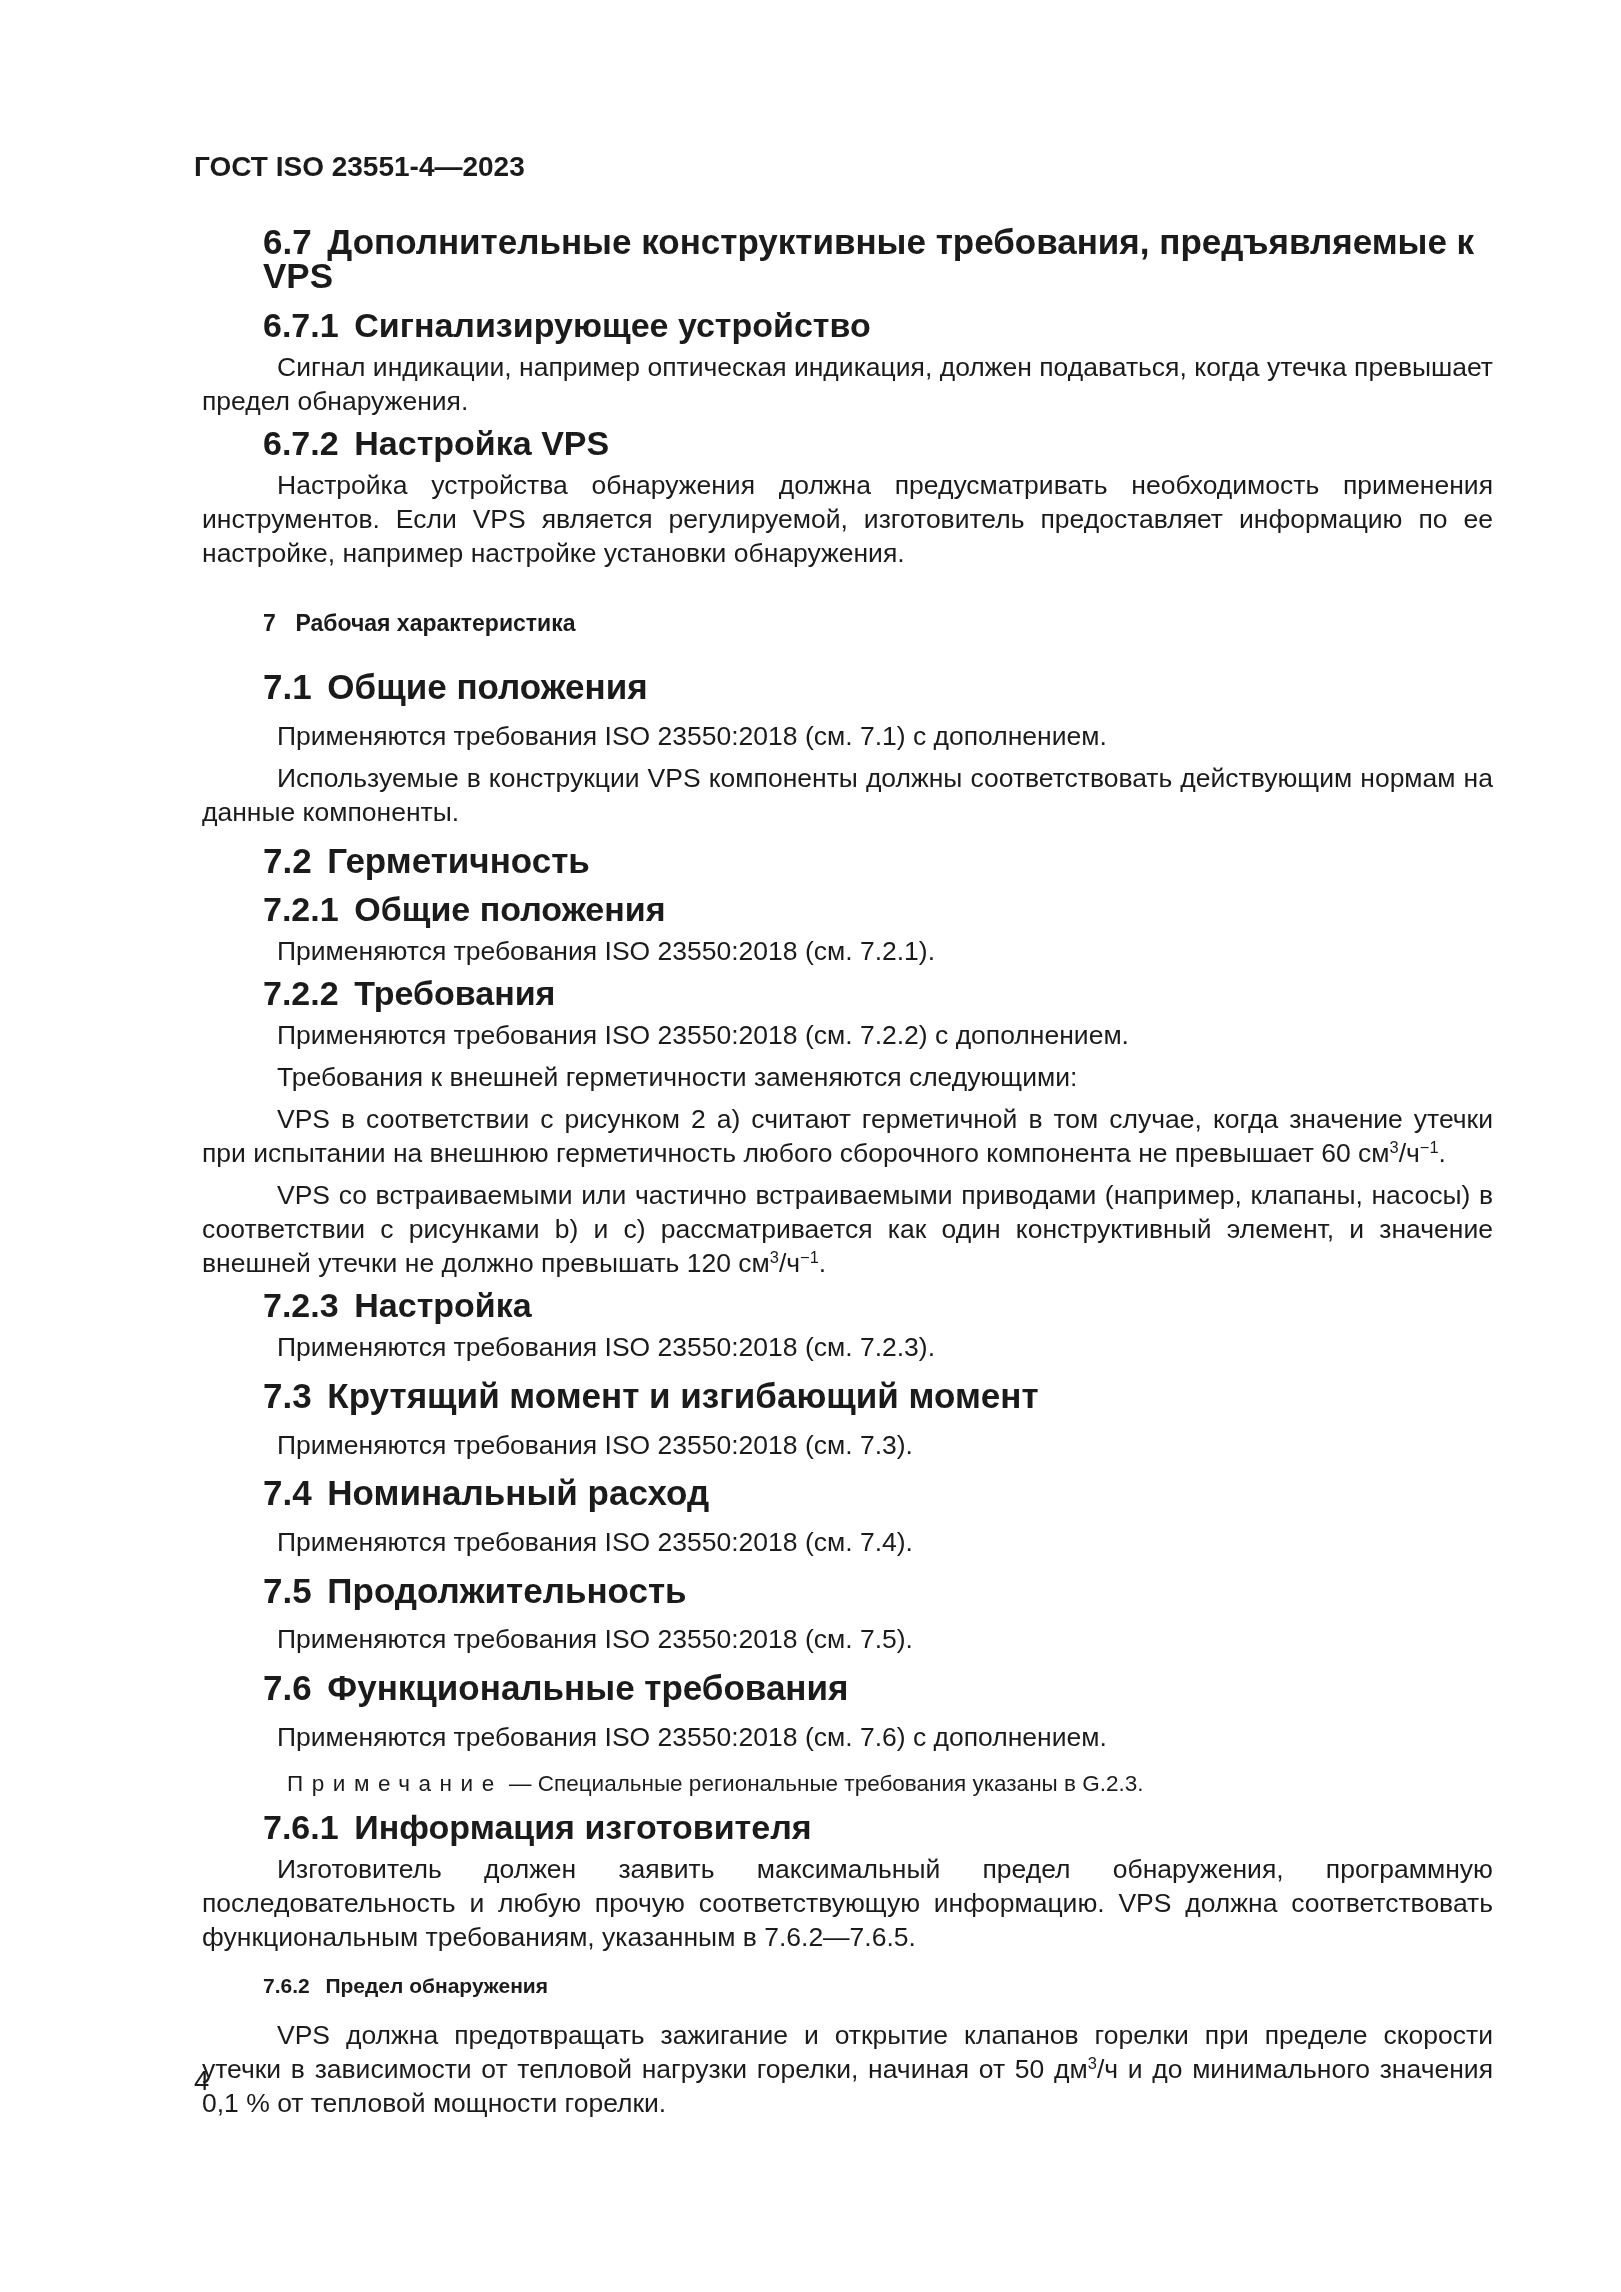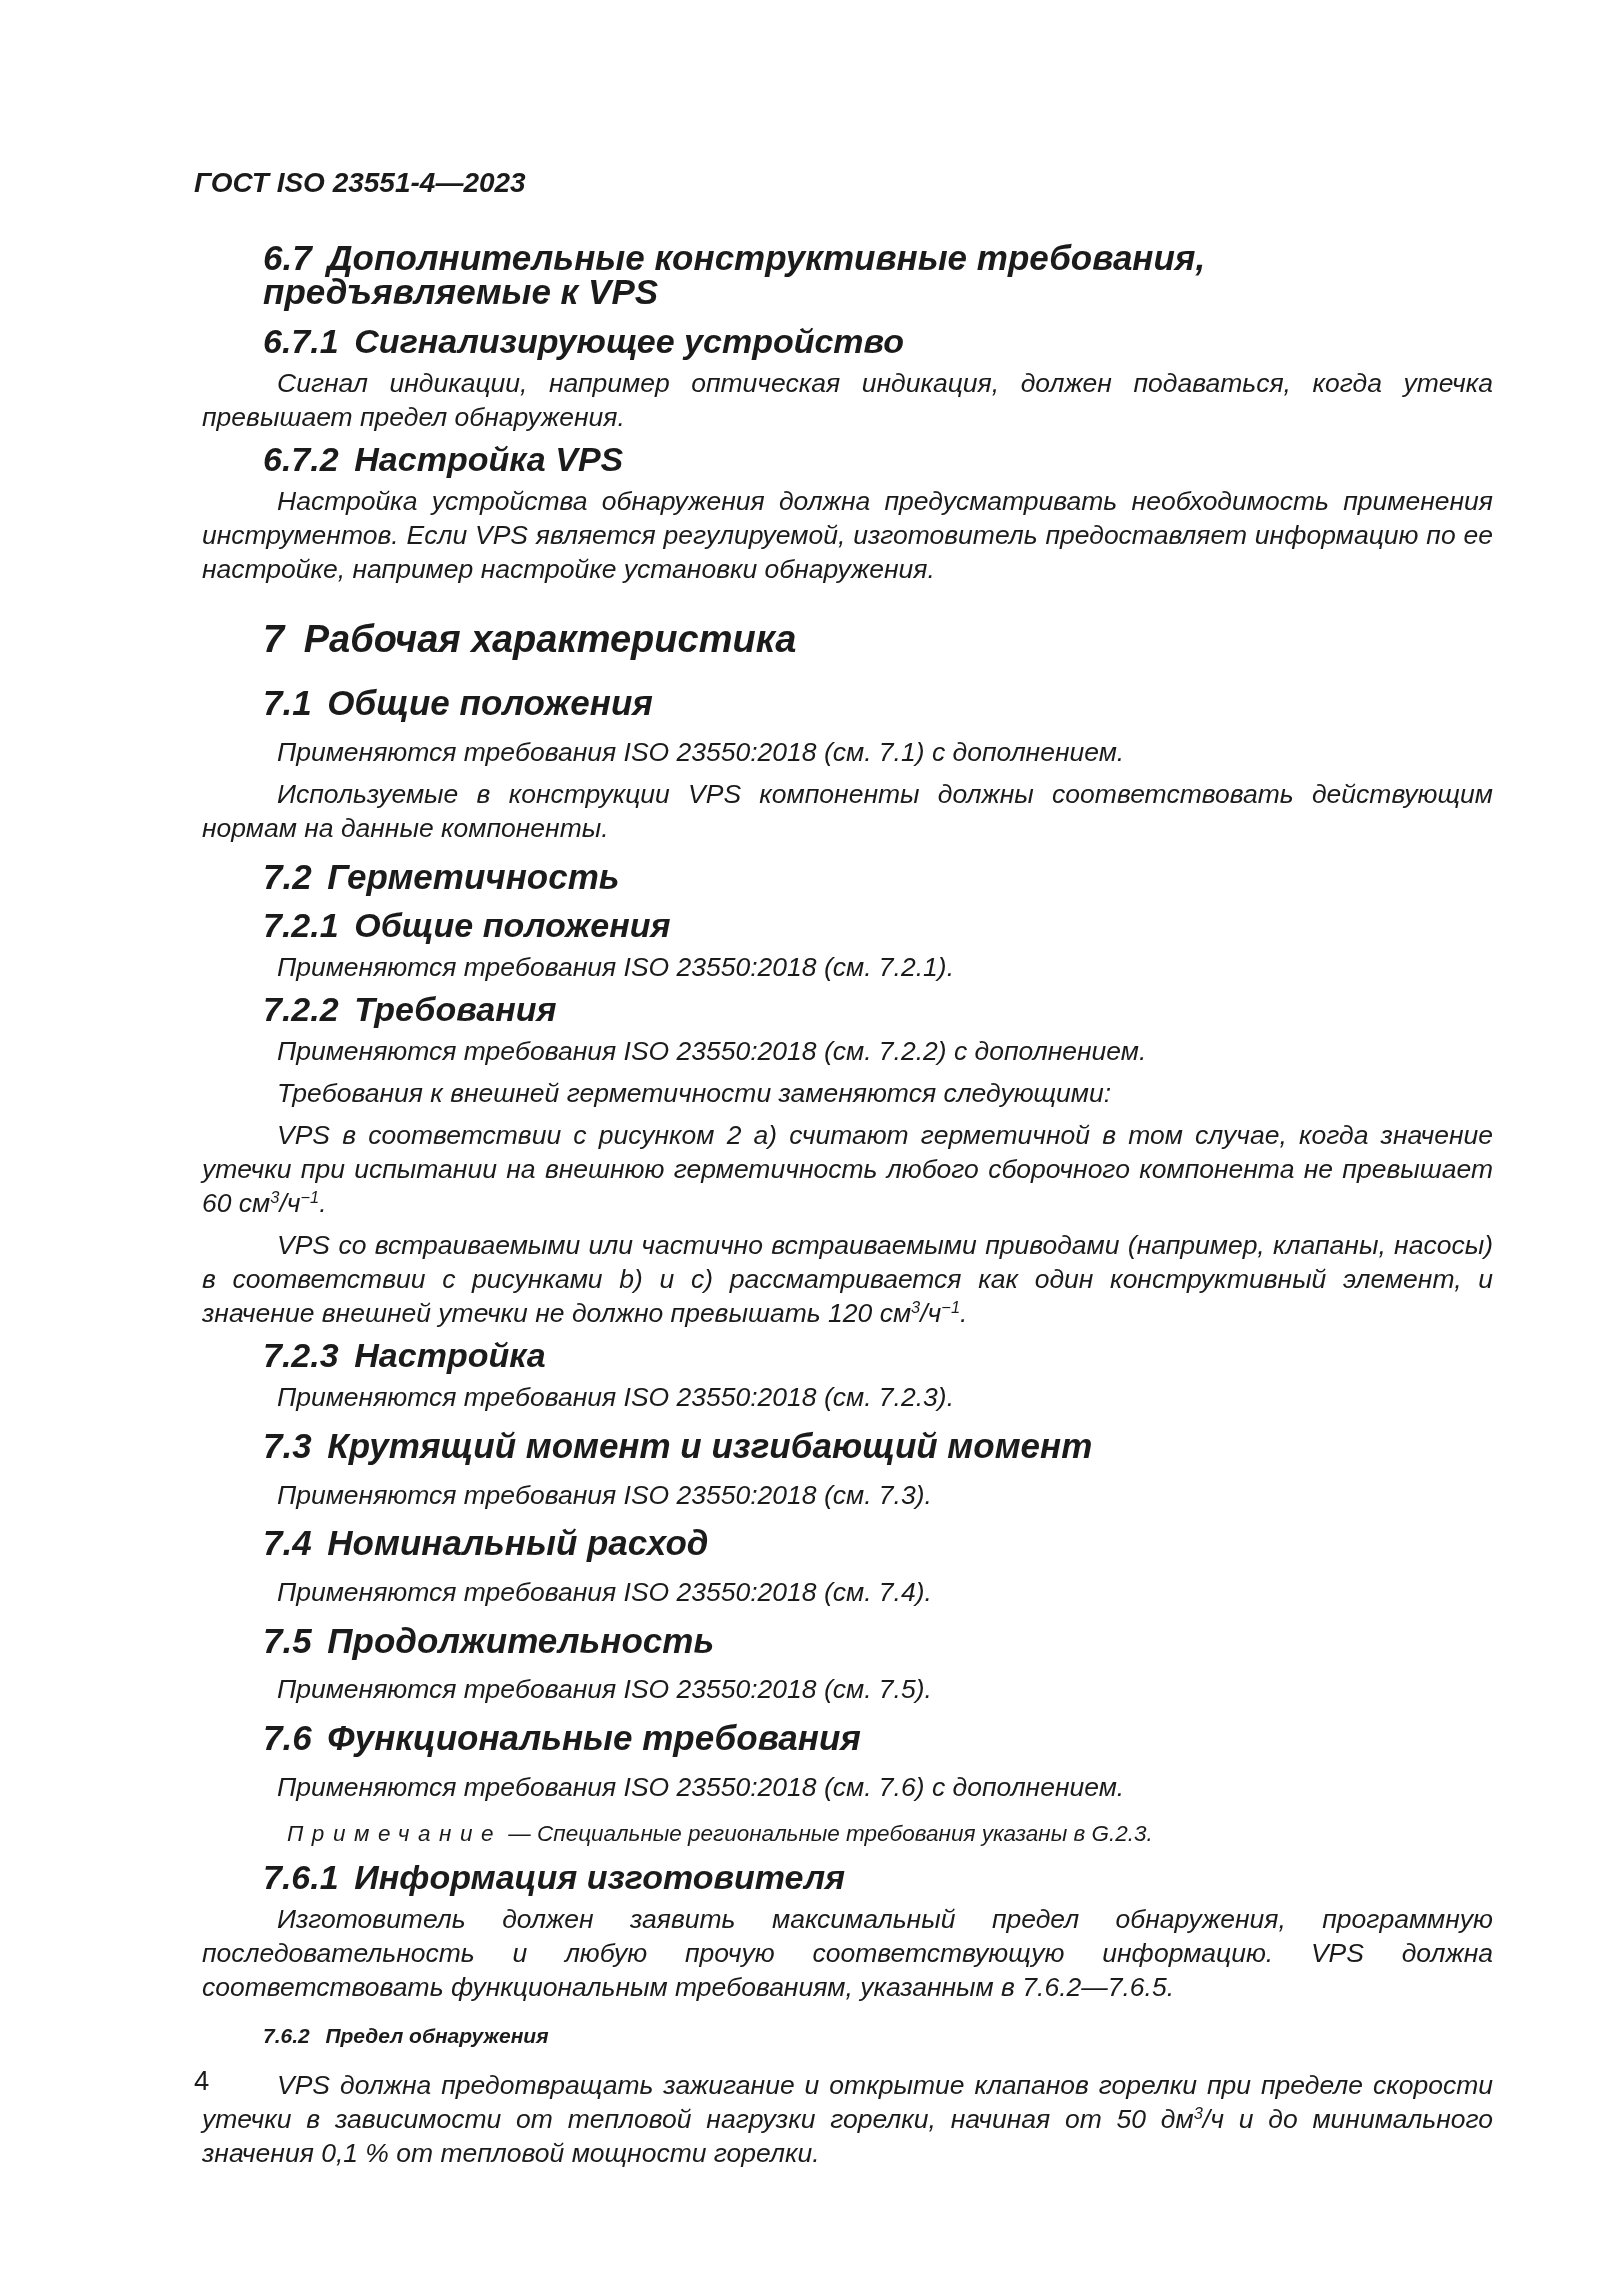--- a/index.html
+++ b/index.html
@@ -8,32 +8,31 @@
     width: 1621px;
     height: 2293px;
     background: #ffffff;
     font-family: "Liberation Sans", sans-serif;
     color: #1b1b1b;
     overflow: hidden;
   }
   .content {
     position: absolute;
     left: 194px;
-    top: 166px;
+    top: 150px;
     width: 1307px;
-    font-style: italic;
   }
   .doc-header {
     font-weight: bold;
     font-size: 28px;
     line-height: 34px;
     margin: 0 0 41px 0;
   }
   .h1 {
-    font-size: 38px;
+    font-size: 23px;
     font-weight: bold;
     line-height: 45px;
     margin: 31px 0 24.5px 69px;
   }
   .h1 .num { margin-right: 19.6px; }
   .h2 {
     font-size: 35px;
     font-weight: bold;
     line-height: 34px;
     margin: 14.7px 0 14.7px 69px;

